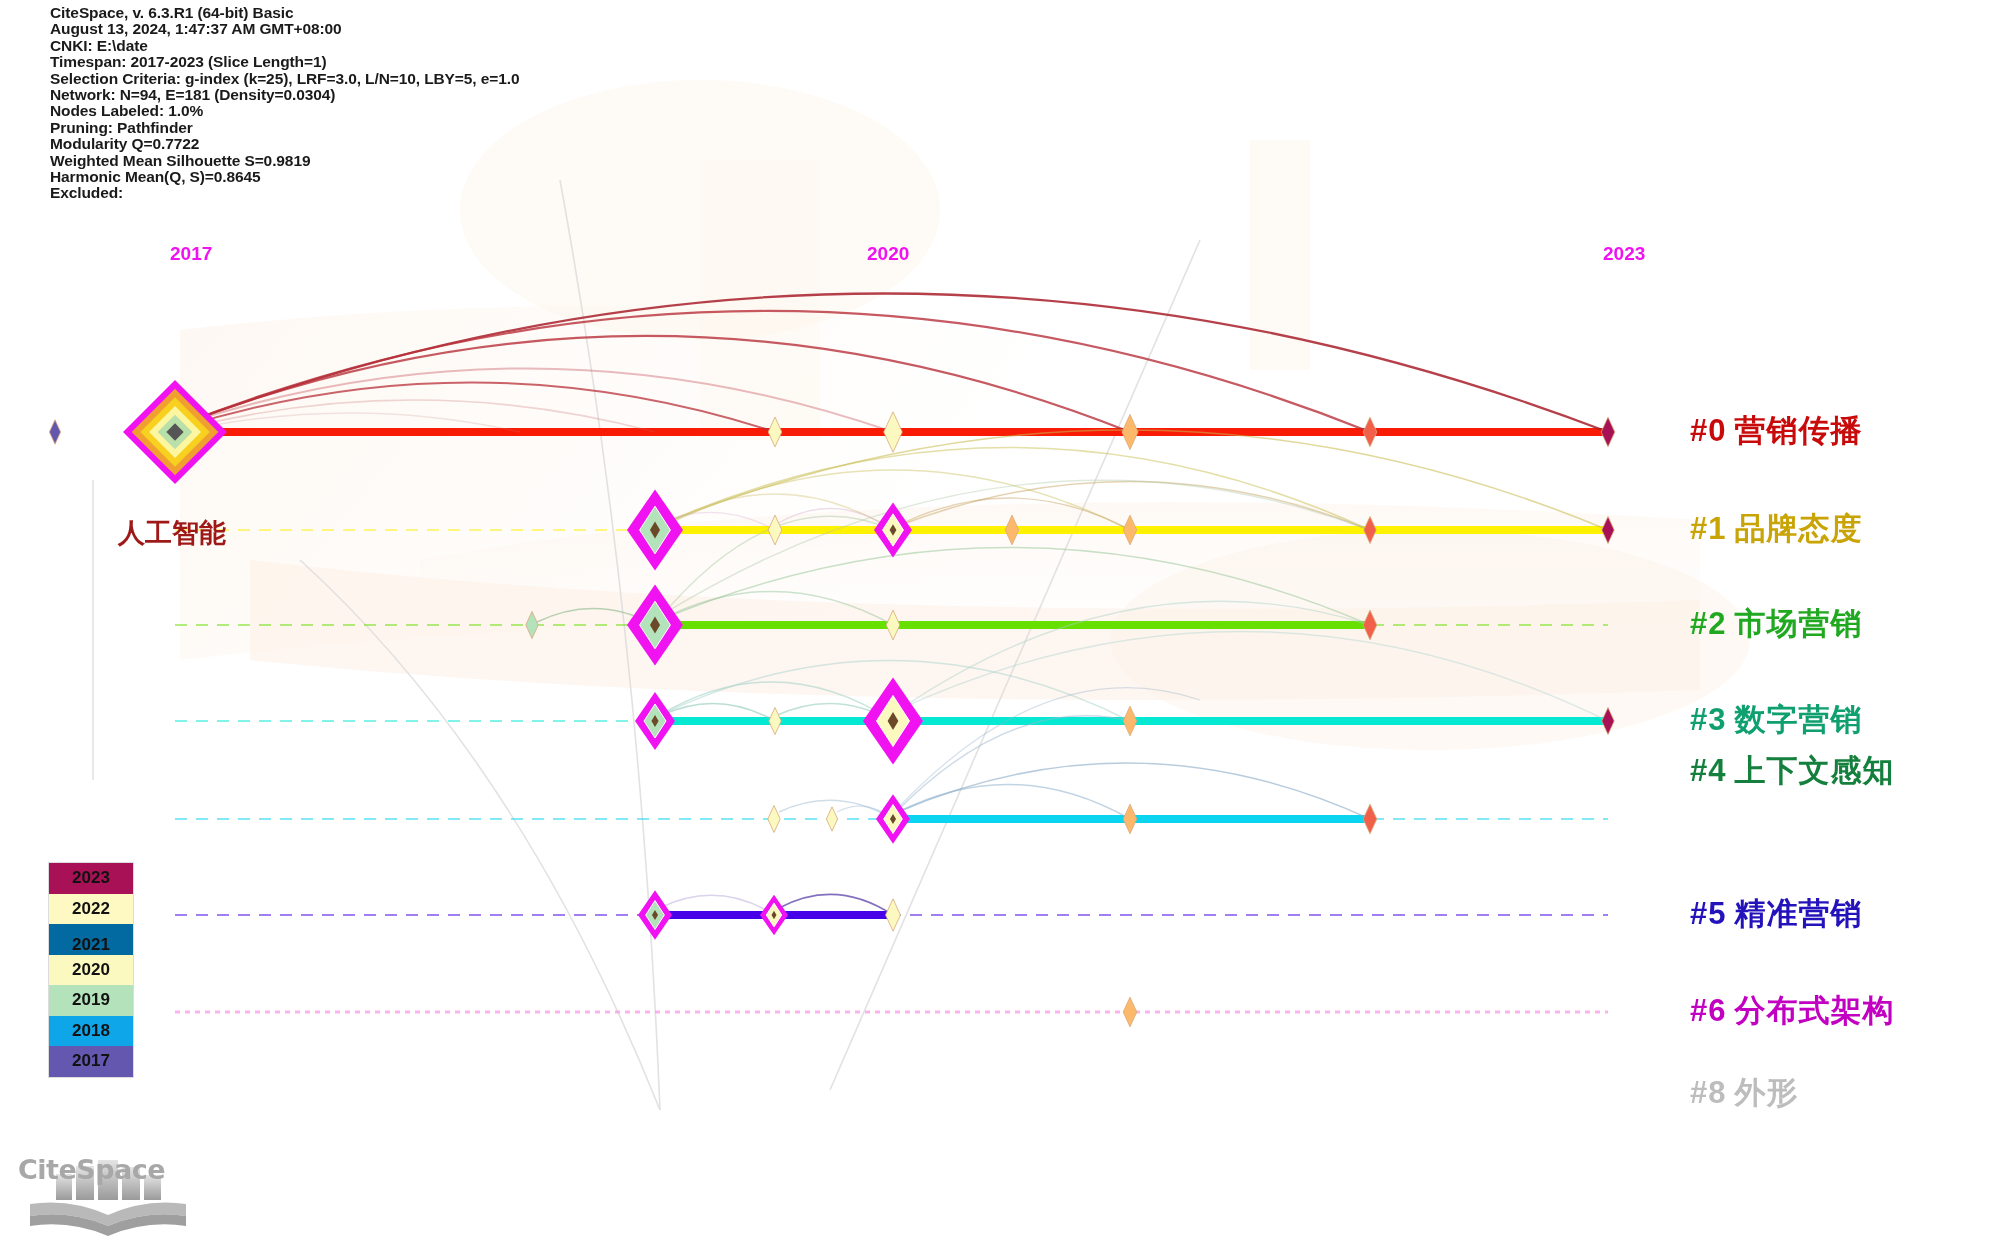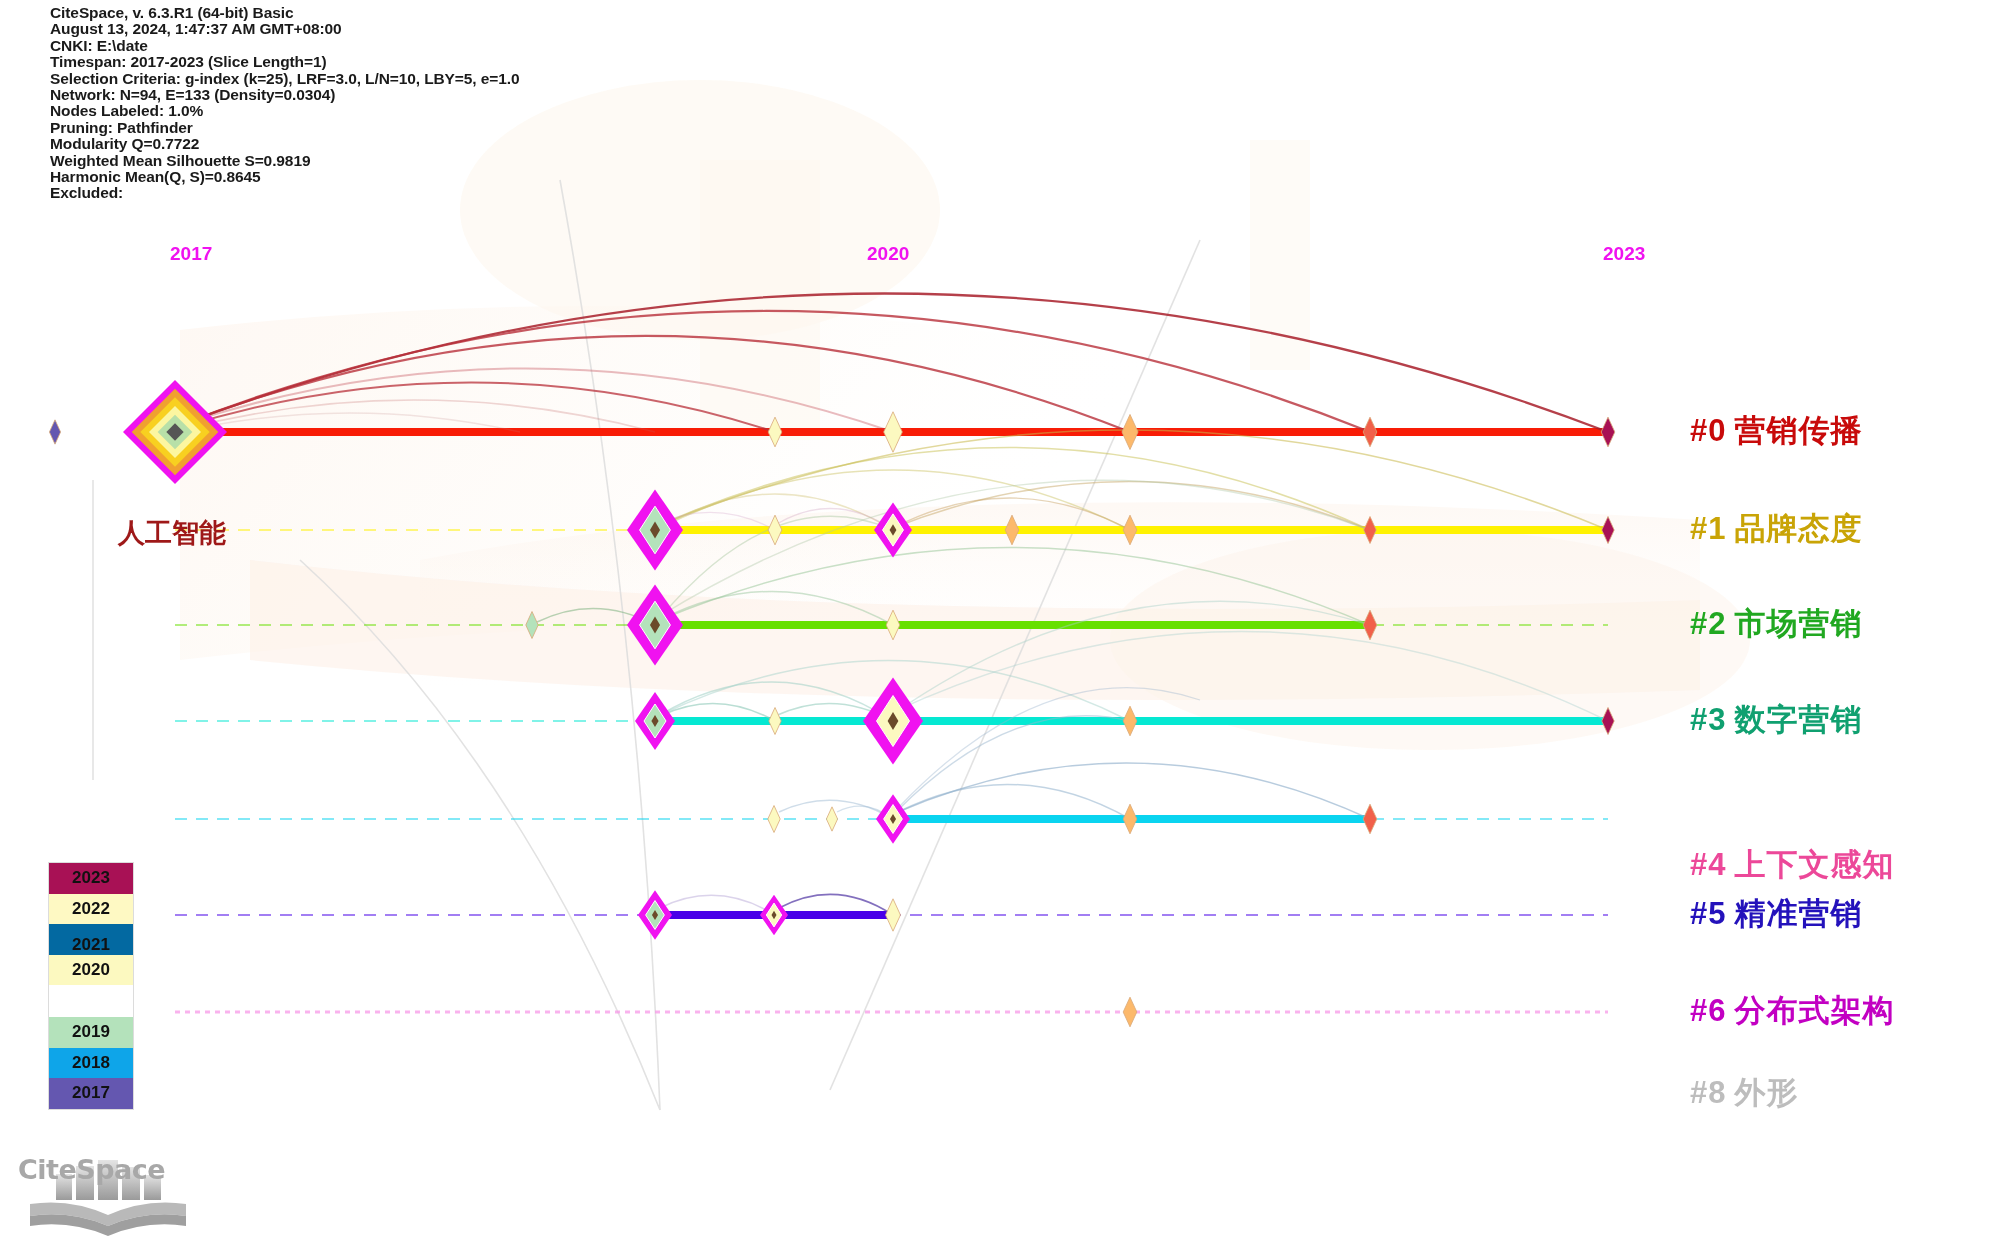--- a/index.html
+++ b/index.html
@@ -118,21 +118,21 @@
 </style>
 </head>
 <body>
 
 <div id="header-meta">
   <div class="meta-line">CiteSpace, v. 6.3.R1 (64-bit) Basic</div>
   <div class="meta-line">August 13, 2024, 1:47:37 AM GMT+08:00</div>
   <div class="meta-line">CNKI: E:\date</div>
   <div class="meta-line">Timespan: 2017-2023 (Slice Length=1)</div>
   <div class="meta-line">Selection Criteria: g-index (k=25), LRF=3.0, L/N=10, LBY=5, e=1.0</div>
-  <div class="meta-line">Network: N=94, E=133 (Density=0.0304)</div>
+  <div class="meta-line">Network: N=94, E=181 (Density=0.0304)</div>
   <div class="meta-line">Nodes Labeled: 1.0%</div>
   <div class="meta-line">Pruning: Pathfinder</div>
   <div class="meta-line">Modularity Q=0.7722</div>
   <div class="meta-line">Weighted Mean Silhouette S=0.9819</div>
   <div class="meta-line">Harmonic Mean(Q, S)=0.8645</div>
   <div class="meta-line">Excluded:</div>
 </div>
 
 <svg id="stage" width="2000" height="1239" viewBox="0 0 2000 1239">
   <defs>
@@ -293,21 +293,21 @@
     <div class="year-tick" style="left: 170px; top: 243px; color: rgb(240, 18, 240);">2017</div>
     <div class="year-tick" style="left: 867px; top: 243px; color: rgb(240, 18, 240);">2020</div>
     <div class="year-tick" style="left: 1603px; top: 243px; color: rgb(240, 18, 240);">2023</div>
   </div>
 
 <div id="cluster-labels">
     <div class="cluster-label" style="left: 1690px; top: 410px; color: rgb(200, 10, 10);"><span class="cl-id">#0</span><span>营销传播</span></div>
     <div class="cluster-label" style="left: 1690px; top: 508px; color: rgb(201, 164, 6);"><span class="cl-id">#1</span><span>品牌态度</span></div>
     <div class="cluster-label" style="left: 1690px; top: 603px; color: rgb(33, 168, 33);"><span class="cl-id">#2</span><span>市场营销</span></div>
     <div class="cluster-label" style="left: 1690px; top: 699px; color: rgb(16, 160, 112);"><span class="cl-id">#3</span><span>数字营销</span></div>
-    <div class="cluster-label" style="left: 1690px; top: 844px; color: #ec4899;"><span class="cl-id">#4</span><span>上下文感知</span></div>
+    <div class="cluster-label" style="left: 1690px; top: 750px; color: #15803d;"><span class="cl-id">#4</span><span>上下文感知</span></div>
     <div class="cluster-label" style="left: 1690px; top: 893px; color: rgb(36, 18, 187);"><span class="cl-id">#5</span><span>精准营销</span></div>
     <div class="cluster-label" style="left: 1690px; top: 990px; color: rgb(194, 0, 194);"><span class="cl-id">#6</span><span>分布式架构</span></div>
     <div class="cluster-label" style="left: 1690px; top: 1072px; color: rgb(189, 189, 189);"><span class="cl-id">#8</span><span>外形</span></div>
   </div>
 
 <div id="node-terms">
     <div class="node-term" style="left: 118px; top: 515px; color: rgb(158, 24, 24);">人工智能</div>
   </div>
 
 <div id="year-legend">
@@ -316,21 +316,21 @@
     </div>
     <div class="legend-row" style="background: #fef9c3;">
       <span>2022</span>
     </div>
     <div class="legend-row" style="background: #0369a1; align-items: flex-end;">
       <span>2021</span>
     </div>
     <div class="legend-row" style="background: rgb(252, 249, 192);">
       <span>2020</span>
     </div>
-    <div class="legend-row" style="background: rgb(180, 226, 187); margin-top: 32px;">
+    <div class="legend-row" style="background: rgb(180, 226, 187);">
       <span>2019</span>
     </div>
     <div class="legend-row" style="background: #0ea5e9;">
       <span>2018</span>
     </div>
     <div class="legend-row" style="background: rgb(100, 87, 176);">
       <span>2017</span>
     </div>
   </div>
 

